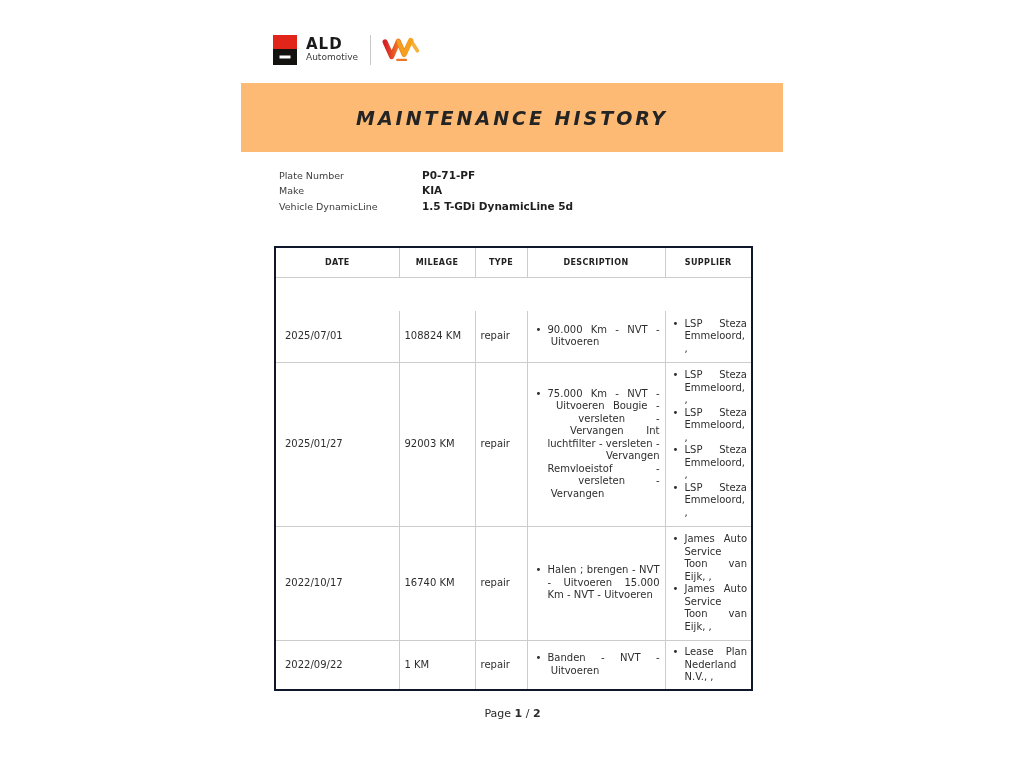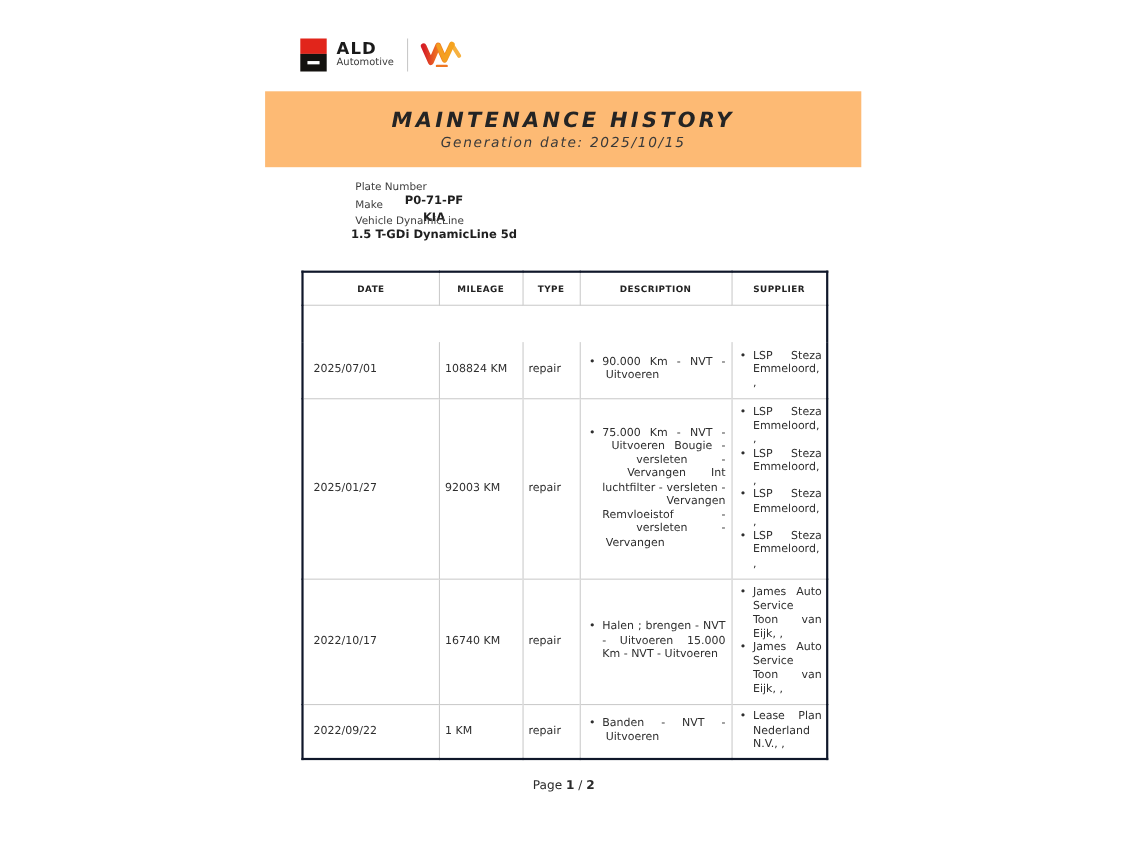--- a/index.html
+++ b/index.html
@@ -49,21 +49,21 @@
   .title-band .title {
     font-size: 19px; font-weight: bold; letter-spacing: 3px; color: #242424;
     line-height: 22px;
   }
   .title-band .subtitle {
     font-size: 12.5px; letter-spacing: 1.5px; color: #3a3a3a; margin-top: 2px;
   }
 
   
   .vehicle-info { position: absolute; left: 279px; top: 165px; }
-  .vi-row { display: flex; height: 15.5px; align-items: center; flex-direction: column; }
+  .vi-row { display: flex; height: 15.5px; align-items: flex-end; }
   .vi-label { width: 103px; font-size: 9.5px; color: #3d3d3d; }
   .vi-value { font-size: 10.5px; font-weight: bold; color: #1f1f1f; margin-left: 40px; }
 
   
   .history-table {
     position: absolute; left: 274px; top: 246px; width: 477px;
     border-collapse: collapse; table-layout: fixed;
     border: 2px solid #0f172a;
   }
   .history-table col.c-date { width: 124px; }
@@ -133,21 +133,20 @@
         </linearGradient>
       </defs>
       <path d="M7 10 L16 30 L25 9 L33 27 L42 8" fill="none" stroke="url(#wg)" stroke-width="7" stroke-linecap="round" stroke-linejoin="round"></path>
       <path d="M25 9 L33 27 L42 8 L51 22" fill="none" stroke="#f5a31f" stroke-width="5" stroke-linecap="round" stroke-linejoin="round" opacity="0.85"></path>
       <rect x="22" y="33" width="15" height="3" rx="1.5" fill="#ef7622"></rect>
     </svg>
   </div>
 
   <div class="title-band">
     <div class="title">MAINTENANCE HISTORY</div>
-    <div class="subtitle">Generation date: 2025/10/15</div>
   </div>
 
   <div class="vehicle-info">
     <div class="vi-row">
       <span class="vi-label">Plate Number</span>
       <span class="vi-value">P0-71-PF</span>
     </div>
     <div class="vi-row">
       <span class="vi-label">Make</span>
       <span class="vi-value">KIA</span>

